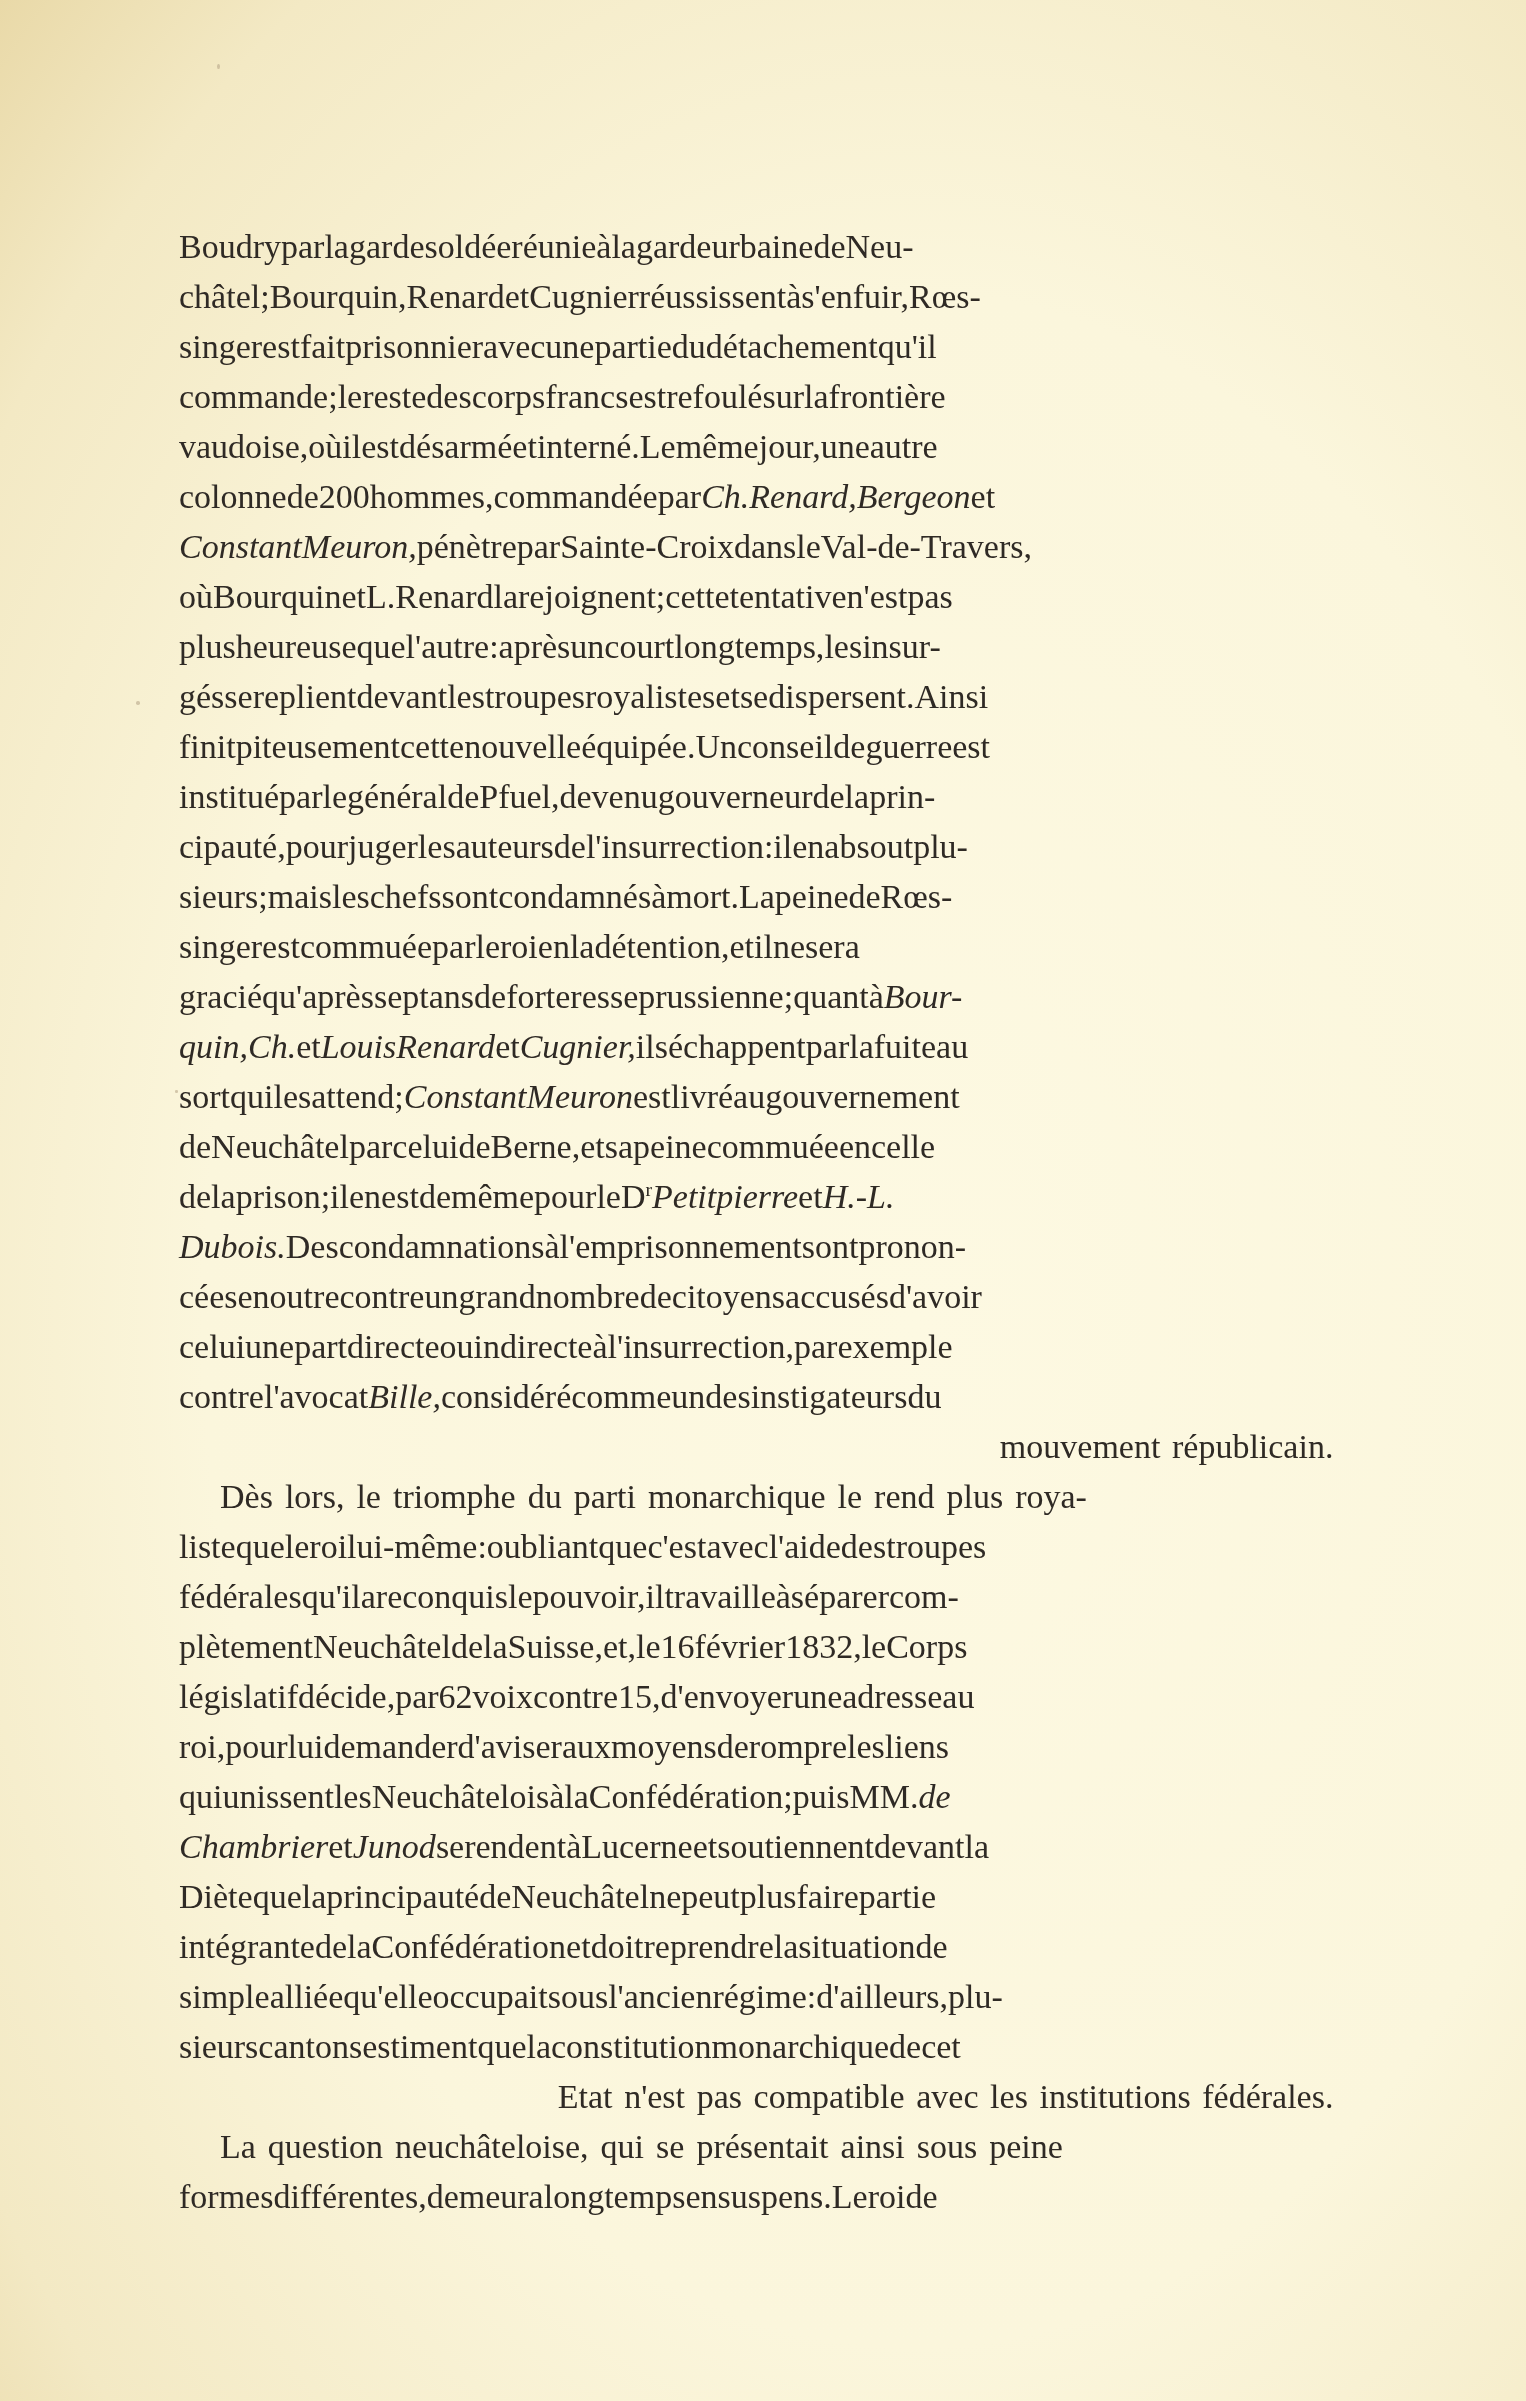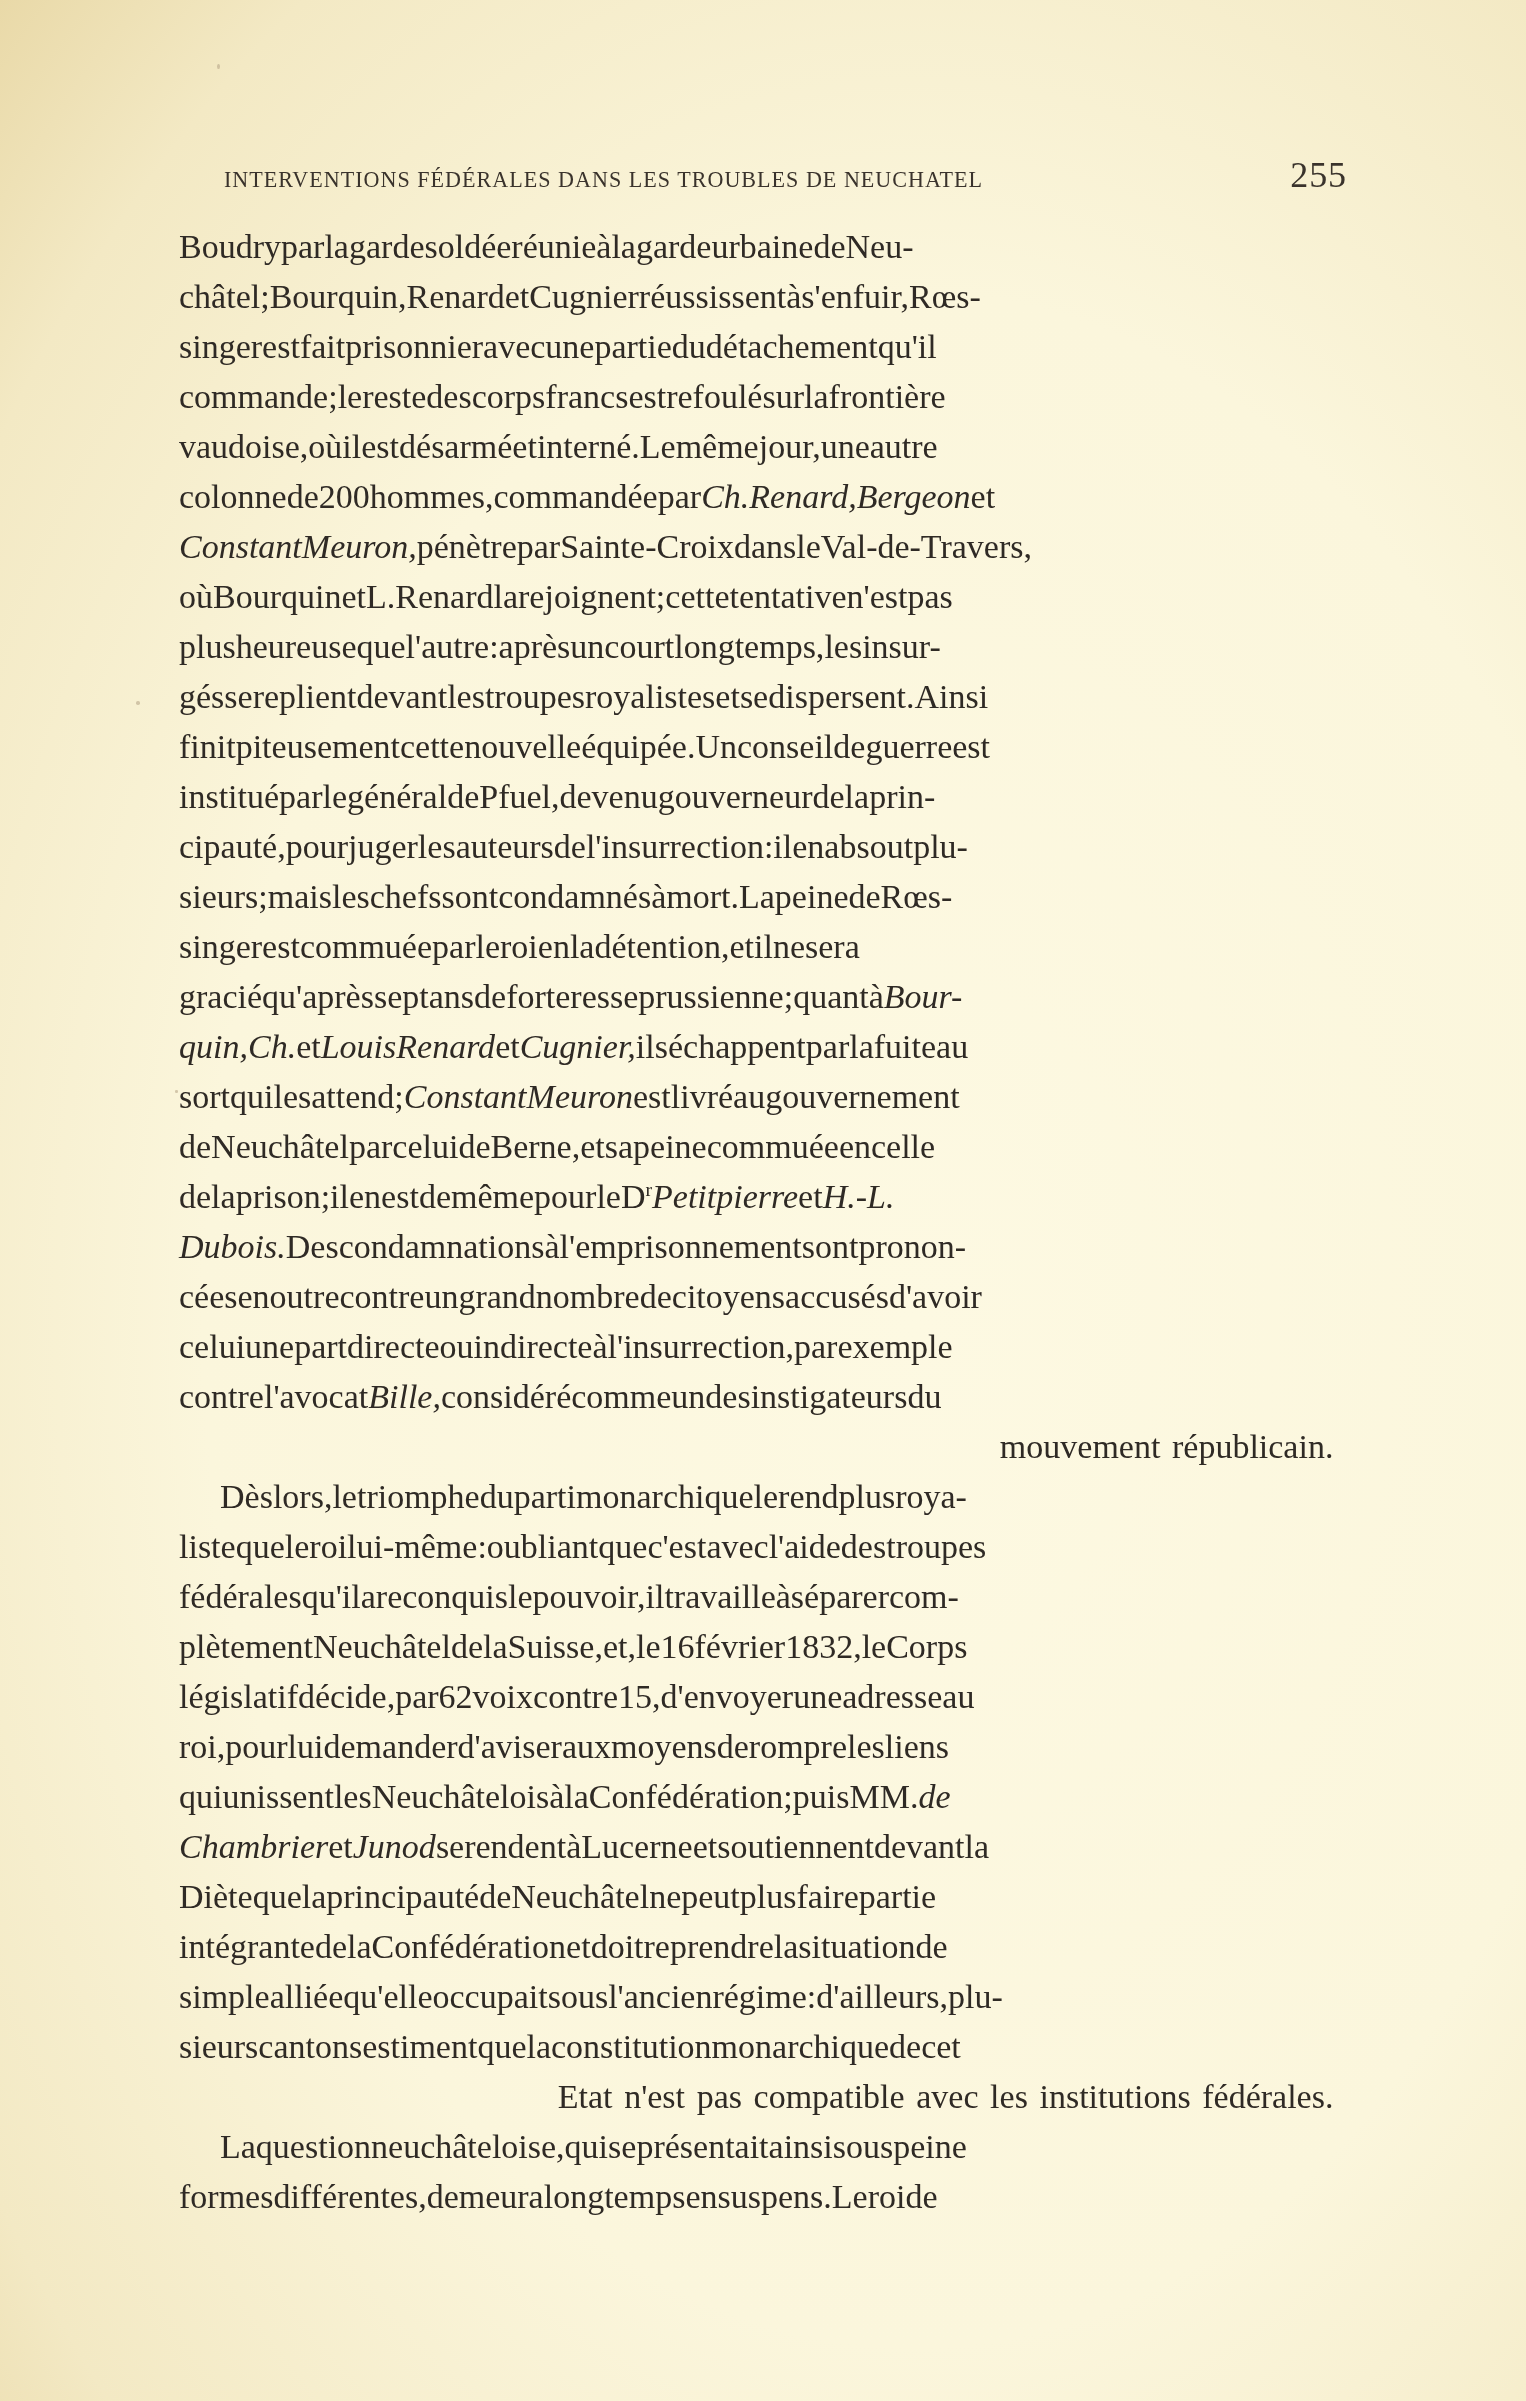--- a/index.html
+++ b/index.html
@@ -55,41 +55,37 @@
       font-size: 34px;
       white-space: nowrap;
       display: flex;
       justify-content: flex-start;
       overflow: visible;
     }
     .line.last {
       justify-content: flex-end;
     }
     .line.last .w { margin-right: 11.6px; }
-    .line.indent { padding-left: 41px; }
+    .line.indent { padding-left: 41px; gap: 12px; }
     .w { display: inline-block; }
     .w.it { font-style: italic; }
     sup { font-size: 19.7px; line-height: 0; vertical-align: 12.5px; }
     .speck {
       position: absolute;
       width: 3.6px; height: 3.6px;
       border-radius: 50%;
       background: #b9a98a;
       opacity: 0.6;
     }
   </style>
 </head>
 <body>
 
 <div class="page">
 
-  <div class="running-head">
-    <span class="running-title">INTERVENTIONS FÉDÉRALES DANS LES TROUBLES DE NEUCHATEL</span>
-    <span class="page-number">255</span>
-  </div>
 
   <div class="text-block" id="text-block">
       <div class="line">
         <span class="w">Boudry</span>
         <span class="w">par</span>
         <span class="w">la</span>
         <span class="w">garde</span>
         <span class="w">soldée</span>
         <span class="w">réunie</span>
         <span class="w">à</span>

